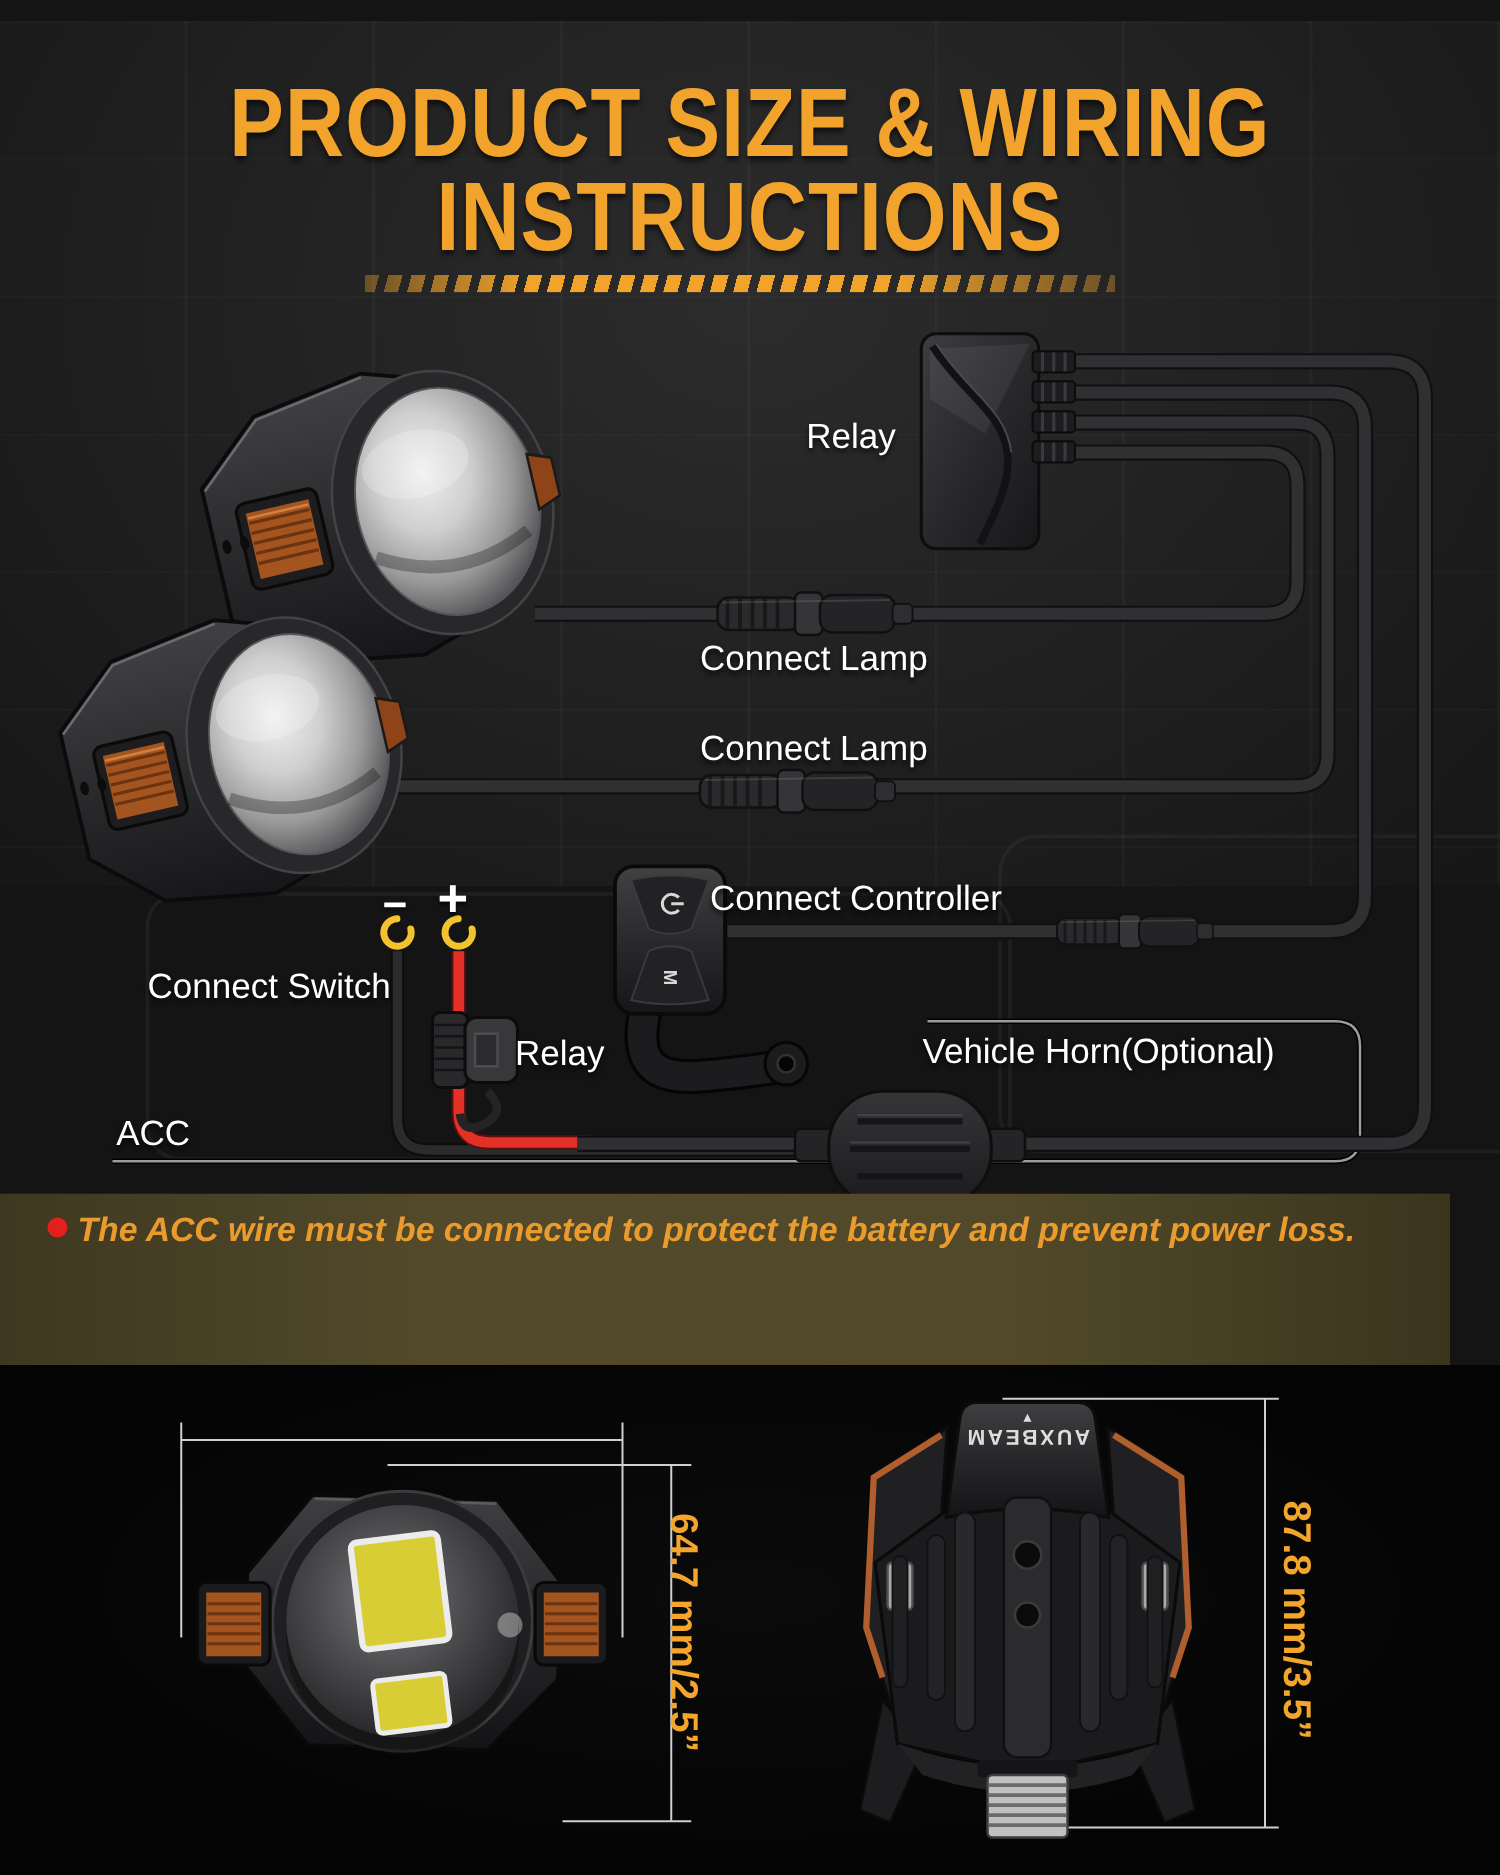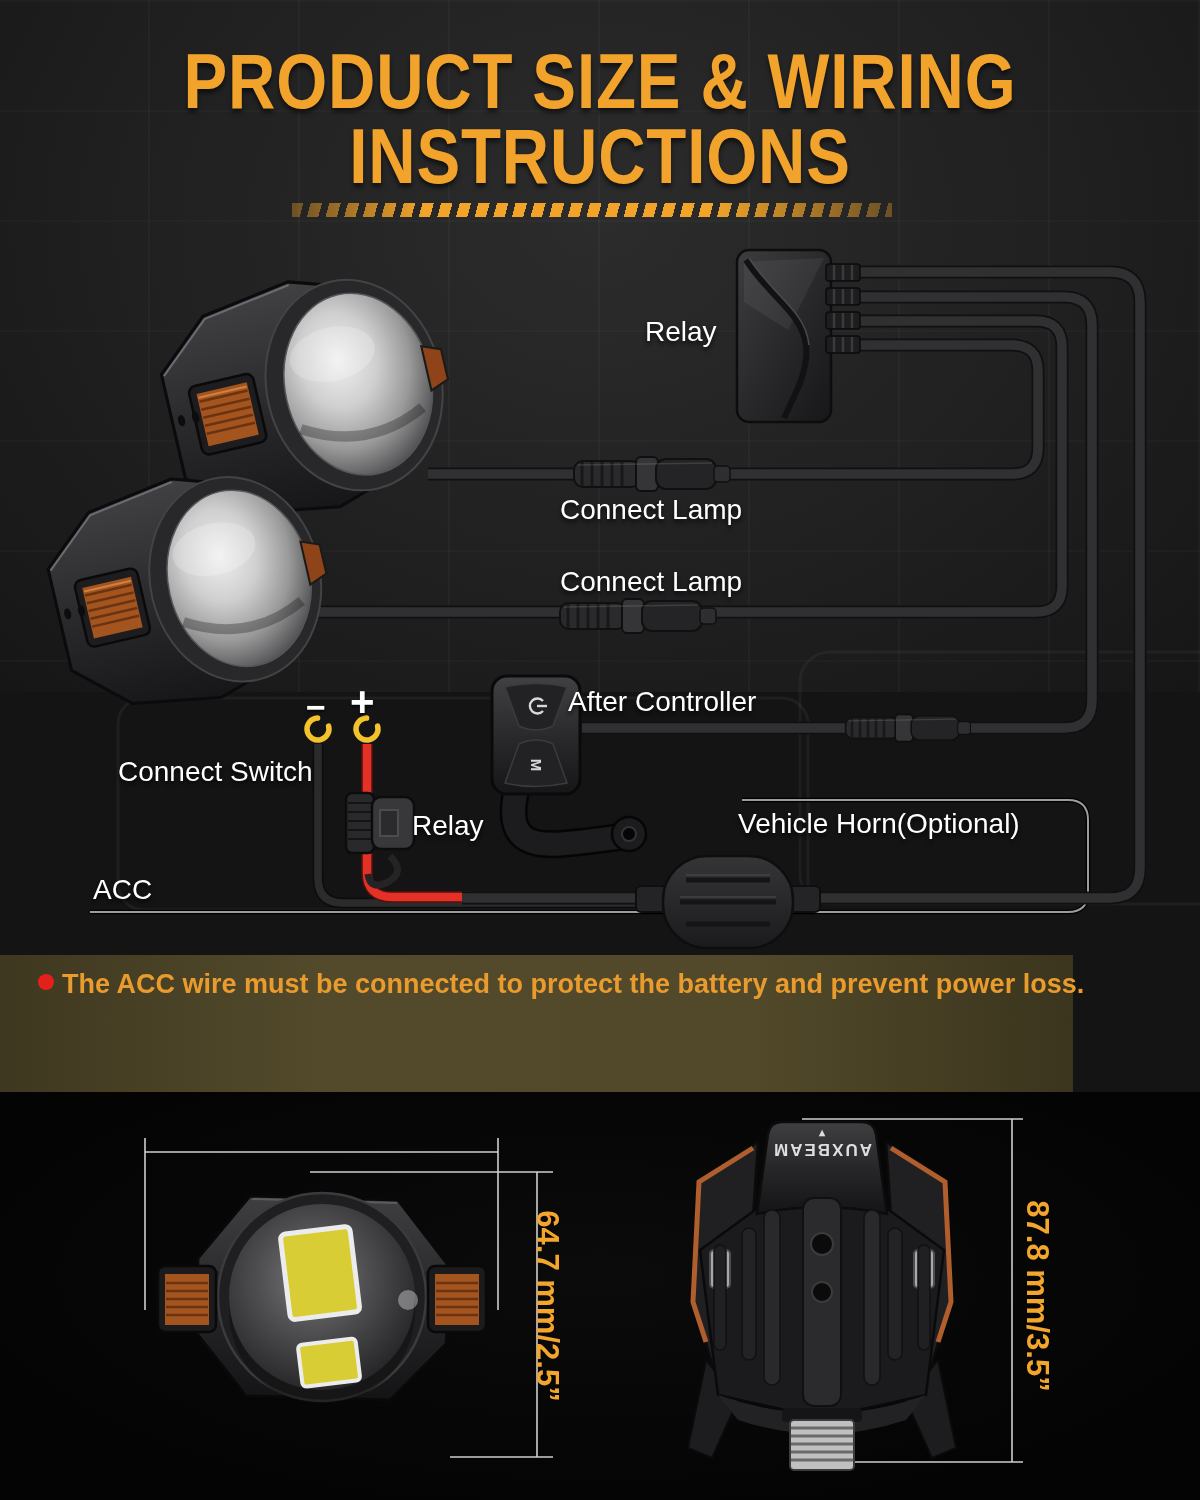--- a/index.html
+++ b/index.html
@@ -1,42 +1,42 @@
 <!DOCTYPE html>
 <html><head>
 <meta charset="utf-8">
 <style>
   html,body{margin:0;padding:0;background:#000;}
   .page{position:relative;width:1200px;height:1500px;overflow:hidden;
         font-family:"Liberation Sans",sans-serif;background:#141414;}
 
   
-  .top{position:absolute;left:0;top:0;width:1200px;height:692px;
+  .top{position:absolute;left:0;top:17px;width:1200px;height:692px;
        background:radial-gradient(ellipse at 50% 32%, #2c2c2c 0%, #222222 45%, #161616 100%);}
   .top::before{content:"";position:absolute;inset:0;opacity:.55;
        background:
          linear-gradient(90deg, transparent 98.5%, rgba(255,255,255,.05) 98.5%) 0 0/150px 110px,
          linear-gradient(0deg, transparent 98.5%, rgba(255,255,255,.04) 98.5%) 0 0/150px 110px;}
   .title{position:absolute;top:44px;left:0;width:1200px;text-align:center;
          font-weight:bold;font-size:78px;line-height:.96;color:#F1A32B;
          transform:scaleX(.84);letter-spacing:1px;
          text-shadow:0 4px 5px rgba(0,0,0,.55);}
   .stripes{position:absolute;left:292px;top:203px;width:600px;height:14px;
          background:repeating-linear-gradient(105deg,#F2A42A 0 11px,rgba(0,0,0,0) 11px 18px);
          -webkit-mask-image:linear-gradient(90deg,rgba(0,0,0,.35),#000 22% 70%,rgba(0,0,0,.35));
          mask-image:linear-gradient(90deg,rgba(0,0,0,.35),#000 22% 70%,rgba(0,0,0,.35));}
   svg{position:absolute;left:0;top:0;}
   .lbl{position:absolute;color:#fff;font-size:28px;white-space:nowrap;
        text-shadow:0 3px 4px rgba(0,0,0,.75);}
   .sign{position:absolute;color:#fff;font-weight:bold;
         text-shadow:0 2px 3px rgba(0,0,0,.7);}
 
   
-  .notes{position:absolute;left:0;top:955px;width:1073px;height:137px;
-         background:linear-gradient(90deg,#3E3820 0%,#534A2B 30%,#514929 70%,#3B351E 100%);}
+  .notes{position:absolute;left:0;top:955px;width:1160px;height:137px;
+         background:linear-gradient(90deg,#3E3820 0%,#534A2B 30%,#514929 70%,#3B351E 100%);font-style:italic;}
   .note-row{position:absolute;left:38px;display:flex;align-items:flex-start;width:1140px;}
   .note-dot{flex:0 0 auto;width:16px;height:16px;border-radius:50%;
             background:#E3201B;margin:7px 8px 0 0;}
   .note-text{color:#EA9B2D;font-size:27px;font-weight:bold;line-height:1.3;}
 
   
   .bottom{position:absolute;left:0;top:1092px;width:1200px;height:408px;
           background:radial-gradient(ellipse at 50% 45%, #0b0b0b 0%, #040404 75%);}
   .dim{position:absolute;color:#F3A52C;font-weight:bold;font-size:31px;
        text-align:center;white-space:nowrap;}
@@ -241,21 +241,21 @@
           <path d="M 102 -22 L 120 -15 L 120 15 L 102 22 Z" fill="#8E4418" stroke="#1a1a1a" stroke-width="2"></path>
         </g>
       </defs>
       <use href="#lampSide" transform="translate(324,392) rotate(-13) scale(1.03)"></use>
       <use href="#lampSide" transform="translate(206,586) rotate(-13)"></use>
     </svg>
 
     <div class="lbl" style="left:645px;top:316px">Relay</div>
     <div class="lbl" style="left:560px;top:494px">Connect Lamp</div>
     <div class="lbl" style="left:560px;top:566px">Connect Lamp</div>
-    <div class="lbl" style="left:568px;top:686px">After Controller</div>
+    <div class="lbl" style="left:568px;top:686px">Connect Controller</div>
     <div class="lbl" style="left:118px;top:756px">Connect Switch</div>
     <div class="lbl" style="left:412px;top:810px">Relay</div>
     <div class="lbl" style="left:93px;top:874px">ACC</div>
     <div class="lbl" style="left:738px;top:808px">Vehicle Horn(Optional)</div>
     <div class="sign" style="left:306px;top:688px;font-size:34px">−</div>
     <div class="sign" style="left:350px;top:678px;font-size:42px">+</div>
   </div>
 
   <div class="notes">
     <div class="note-row" style="top:12px">

